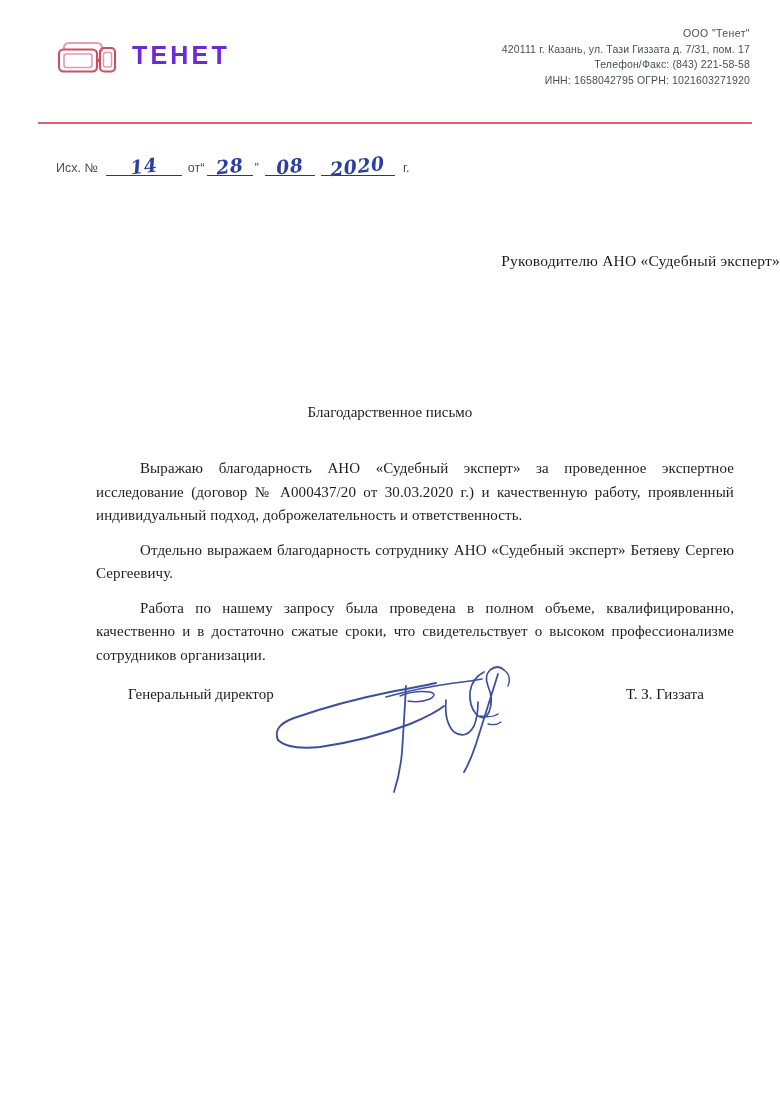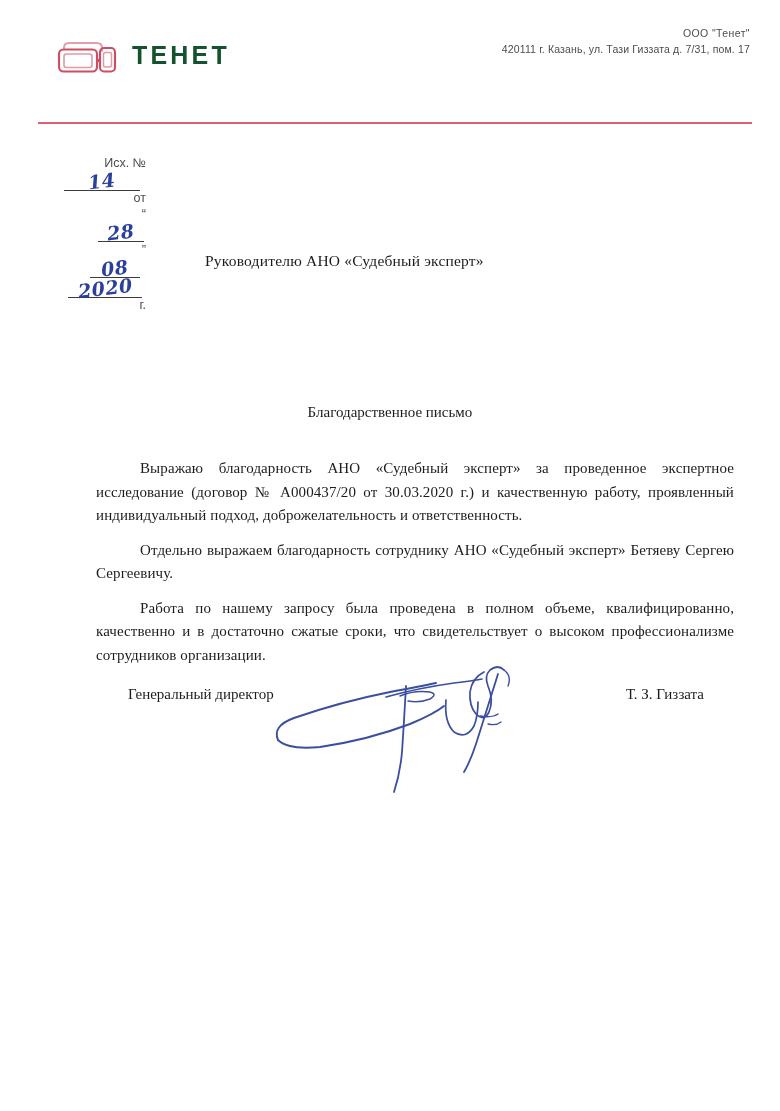--- a/index.html
+++ b/index.html
@@ -37,21 +37,21 @@
   .logo-mark {
     width: 62px;
     height: 42px;
     display: block;
   }
   .logo-word {
     font-family: "Liberation Sans", "DejaVu Sans", sans-serif;
     font-size: 25px;
     font-weight: 600;
     letter-spacing: 3.2px;
-    color: #14532d;
+    color: #6d28d9;
     line-height: 1;
     white-space: nowrap;
   }
 
   .company-info {
     position: absolute;
     right: 30px;
     top: 0;
     text-align: right;
     font-family: "Liberation Sans", "DejaVu Sans", sans-serif;
@@ -79,21 +79,20 @@
   .outgoing {
     position: absolute;
     left: 56px;
     top: 156px;
     display: flex;
     align-items: flex-end;
     font-family: "Liberation Sans", "DejaVu Sans", sans-serif;
     font-size: 12.5px;
     color: #4a4d50;
     white-space: nowrap;
-    flex-direction: column;
   }
   .outgoing .lbl { padding-bottom: 1px; }
   .blank {
     position: relative;
     display: inline-block;
     border-bottom: 1.6px solid #3b3b3b;
     text-align: center;
   }
   .blank.w-num { width: 76px; margin: 0 6px 0 8px; }
   .blank.w-day { width: 46px; margin: 0 2px; }
@@ -119,21 +118,21 @@
     padding-bottom: 1px;
   }
   .outgoing .suffix { padding-bottom: 1px; margin-left: 4px; }
 
   
   .addressee {
     position: absolute;
     left: 0;
     top: 252px;
     width: 780px;
-    text-align: left;
+    text-align: right;
     padding-left: 205px;
     box-sizing: border-box;
     font-size: 15.5px;
     letter-spacing: .2px;
   }
 
   .doc-title {
     position: absolute;
     left: 0;
     top: 404px;
@@ -198,20 +197,22 @@
         <rect x="47.5" y="18.5" width="8" height="14.5" rx="2" ry="2" fill="none" stroke="#e19aa6" stroke-width="1.5"></rect>
 
         <circle cx="42.5" cy="26.5" r="1.8" fill="#cf4d62"></circle>
       </svg>
       <span class="logo-word">ТЕНЕТ</span>
     </div>
 
     <div class="company-info">
       <div class="line-name">ООО "Тенет"</div>
       <div>420111 г. Казань, ул. Тази Гиззата д. 7/31, пом. 17</div>
+      <div>Телефон/Факс: (843) 221-58-58</div>
+      <div>ИНН: 1658042795  ОГРН: 1021603271920</div>
     </div>
   </div>
 
   <div class="rule"></div>
 
   <div class="outgoing">
     <span class="lbl">Исх. №</span>
     <span class="blank w-num">
       <span class="hand">14</span>
     </span>

